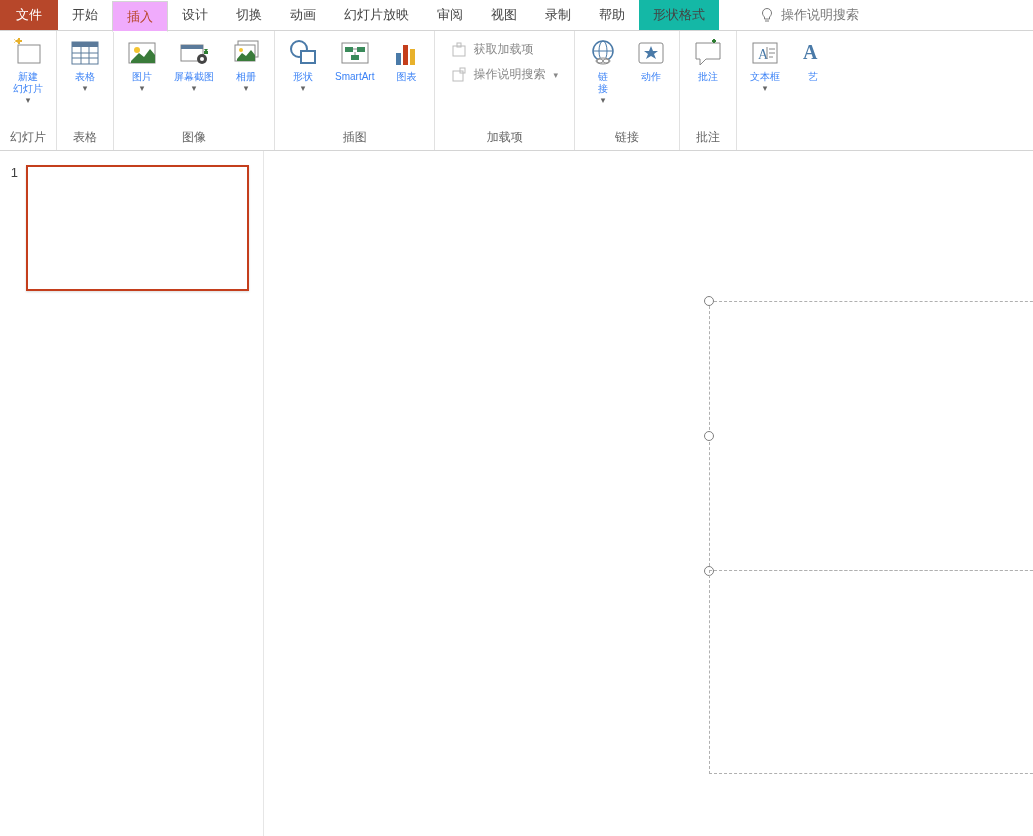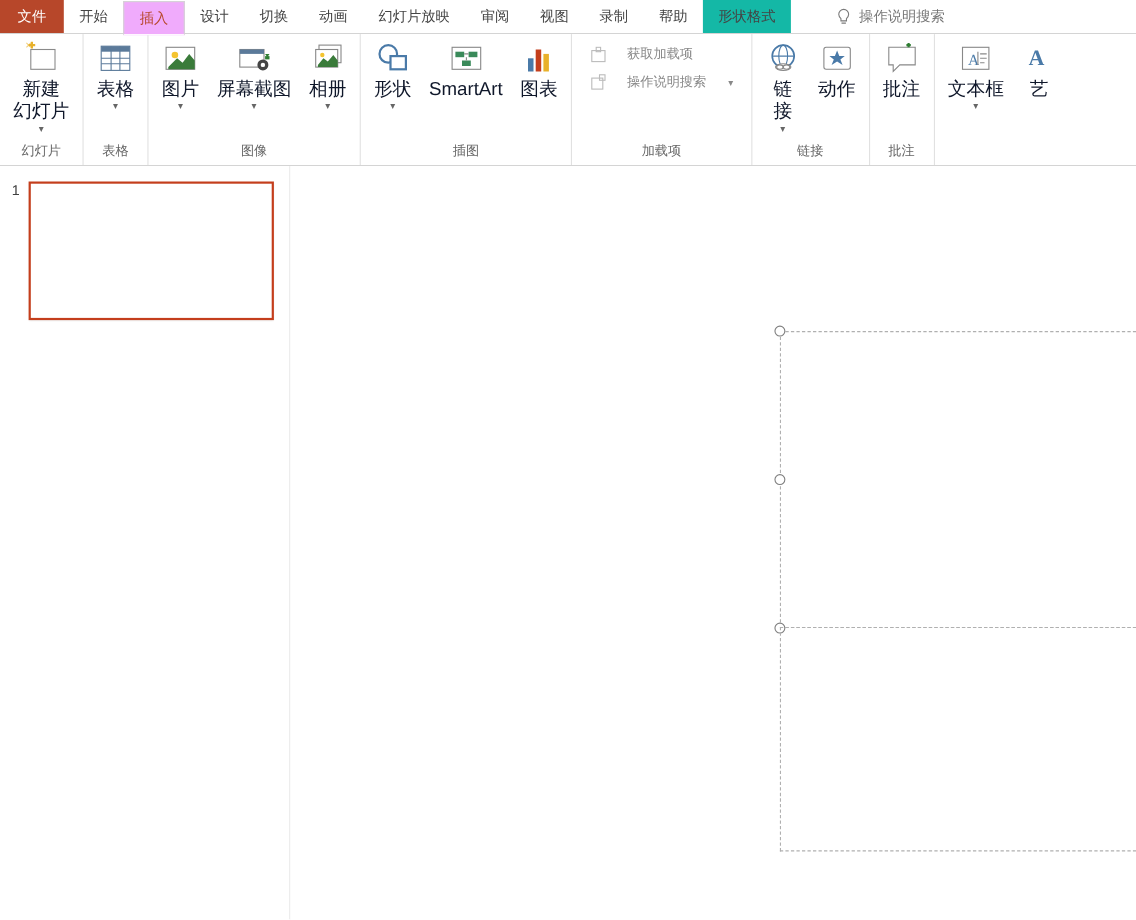--- a/index.html
+++ b/index.html
@@ -15,25 +15,25 @@
   .bulb { width:16px; height:16px; }
   
   
   .ribbon { display: flex; height: 120px; border-bottom: 1px solid #d4d4d4; background: #f3f3f3; background:#fff;}
   .ribbon { background: #fafafa;}
   .ribbon { background: #fff; }
   .group { display: flex; flex-direction: column; align-items: center; justify-content: space-between; padding: 4px 6px 2px; border-right: 1px solid #e1e1e1; height: 100%; }
   .group-items { display: flex; gap: 4px; flex: 1; align-items: flex-start; }
   .group-label { font-size: 12px; color: #666; padding-bottom: 2px; }
   .big-btn { display: flex; flex-direction: column; align-items: center; justify-content: flex-start; gap: 2px; padding: 2px 6px; min-width: 40px; cursor: pointer; text-align:center; line-height:1.2;}
-  .big-btn .label { font-size: 17px; color: #0f172a; }
+  .big-btn .label { font-size: 10px; color: #3b82f6; }
   .big-btn .drop { font-size: 9px; color: #666; margin-top: -2px;}
   .big-icon { width: 32px; height: 32px; display:flex; align-items:center; justify-content:center;}
   .small-row { display:flex; flex-direction:column; gap:4px; padding:4px 6px;}
-  .small-btn { display:flex; align-items:center; gap:18px; font-size:12px; color:#888; cursor:pointer; padding:2px 4px;}
+  .small-btn { display:flex; align-items:center; gap:6px; font-size:12px; color:#888; cursor:pointer; padding:2px 4px;}
   .small-btn .drop { font-size:9px; color:#888; margin-left:2px;}
   .small-icon { width:16px; height:16px; display:flex; align-items:center; justify-content:center;}
   
   
   .main { display:flex; height: calc(836px - 31px - 120px); }
   .slide-panel { width: 264px; border-right: 1px solid #e6e6e6; background:#fff; padding-top:14px;}
   .thumb-row { display:flex; align-items:flex-start; gap:8px; padding-left:4px;}
   .thumb-num { font-size:13px; color:#b7472a; color:#444; width:14px; text-align:right;}
   .thumb-num { color:#404040;}
   .thumb { width:223px; height:126px; border:2px solid #c43e1c; background:#fff; box-shadow: 0 1px 2px rgba(0,0,0,0.15);}

